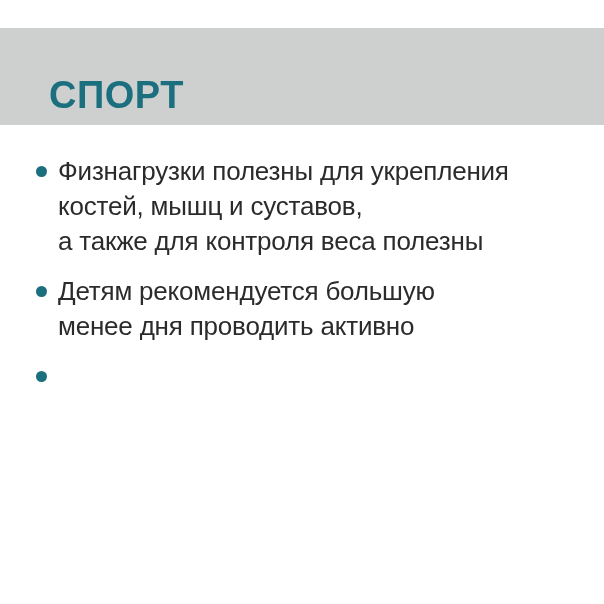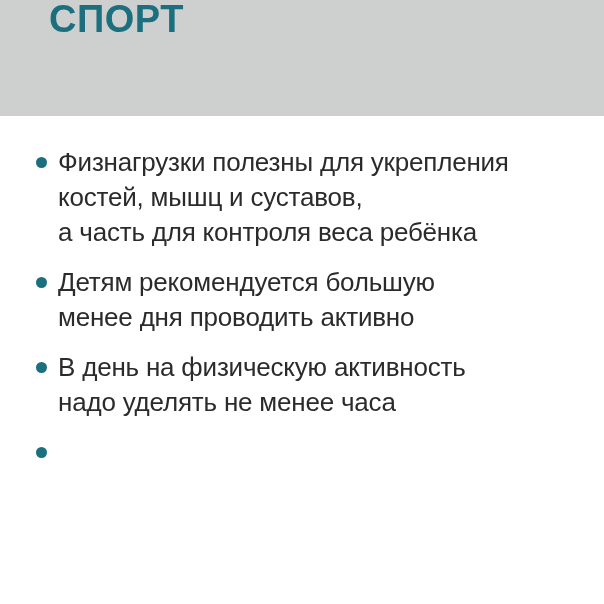--- a/index.html
+++ b/index.html
@@ -10,26 +10,27 @@
   .slide {
     position: relative;
     width: 604px;
     height: 604px;
     background: #ffffff;
     overflow: hidden;
     font-family: "Liberation Sans", "DejaVu Sans", sans-serif;
   }
   .header-band {
     width: 604px;
-    height: 116px;
+    height: 97px;
     background: #cdd0ce;
     display: flex;
-    align-items: flex-start;
+    align-items: flex-end;
     box-sizing: border-box;
     padding: 0 0 11px 49px;
+    margin-top: 28px;
   }
   .page-title {
     font-size: 38px;
     line-height: 1;
     font-weight: bold;
     color: #1b6f7e;
     letter-spacing: 0.5px;
   }
   .bullet-list {
     box-sizing: border-box;
@@ -65,34 +66,29 @@
   <div class="header-band">
     <div class="page-title">СПОРТ</div>
   </div>
 
   <div class="bullet-list">
 
     <div class="list-item">
       <span class="bullet-icon"></span>
       <div class="list-item-text">Физнагрузки полезны для укрепления
 костей, мышц и суставов,
-а часть для контроля веса ребёнка</div>
+а также для контроля веса полезны</div>
     </div>
 
     <div class="list-item">
       <span class="bullet-icon"></span>
       <div class="list-item-text">Детям рекомендуется большую
 менее дня проводить активно</div>
     </div>
 
-    <div class="list-item">
-      <span class="bullet-icon"></span>
-      <div class="list-item-text">В день на физическую активность
-надо уделять не менее часа</div>
-    </div>
 
     <div class="list-item">
       <span class="bullet-icon"></span>
     </div>
 
   </div>
 
 </div>
 
 </body></html>

